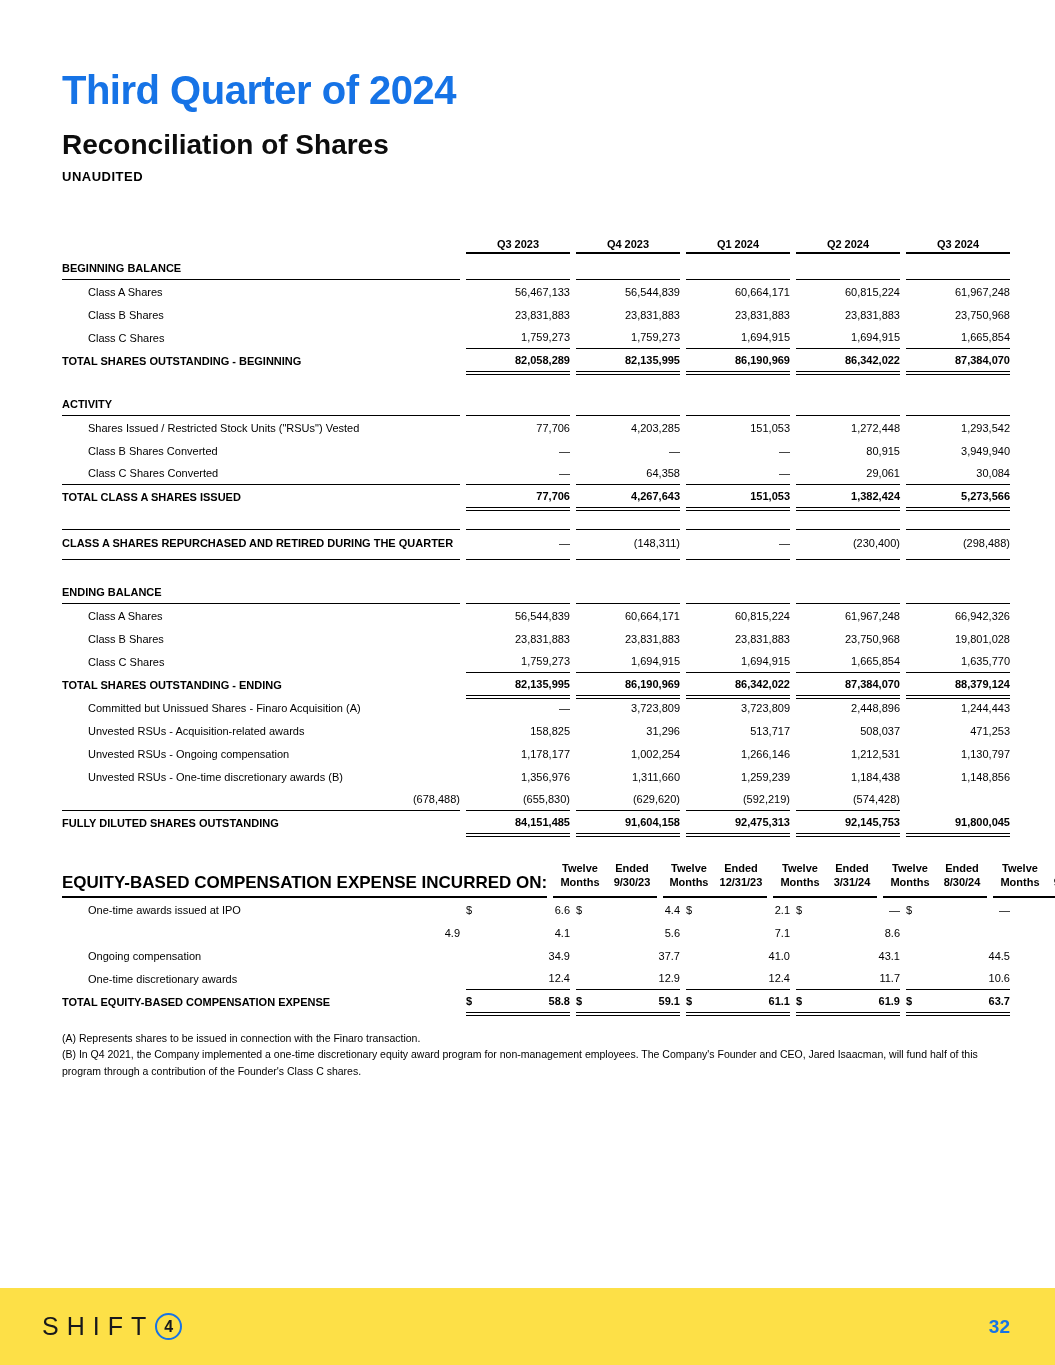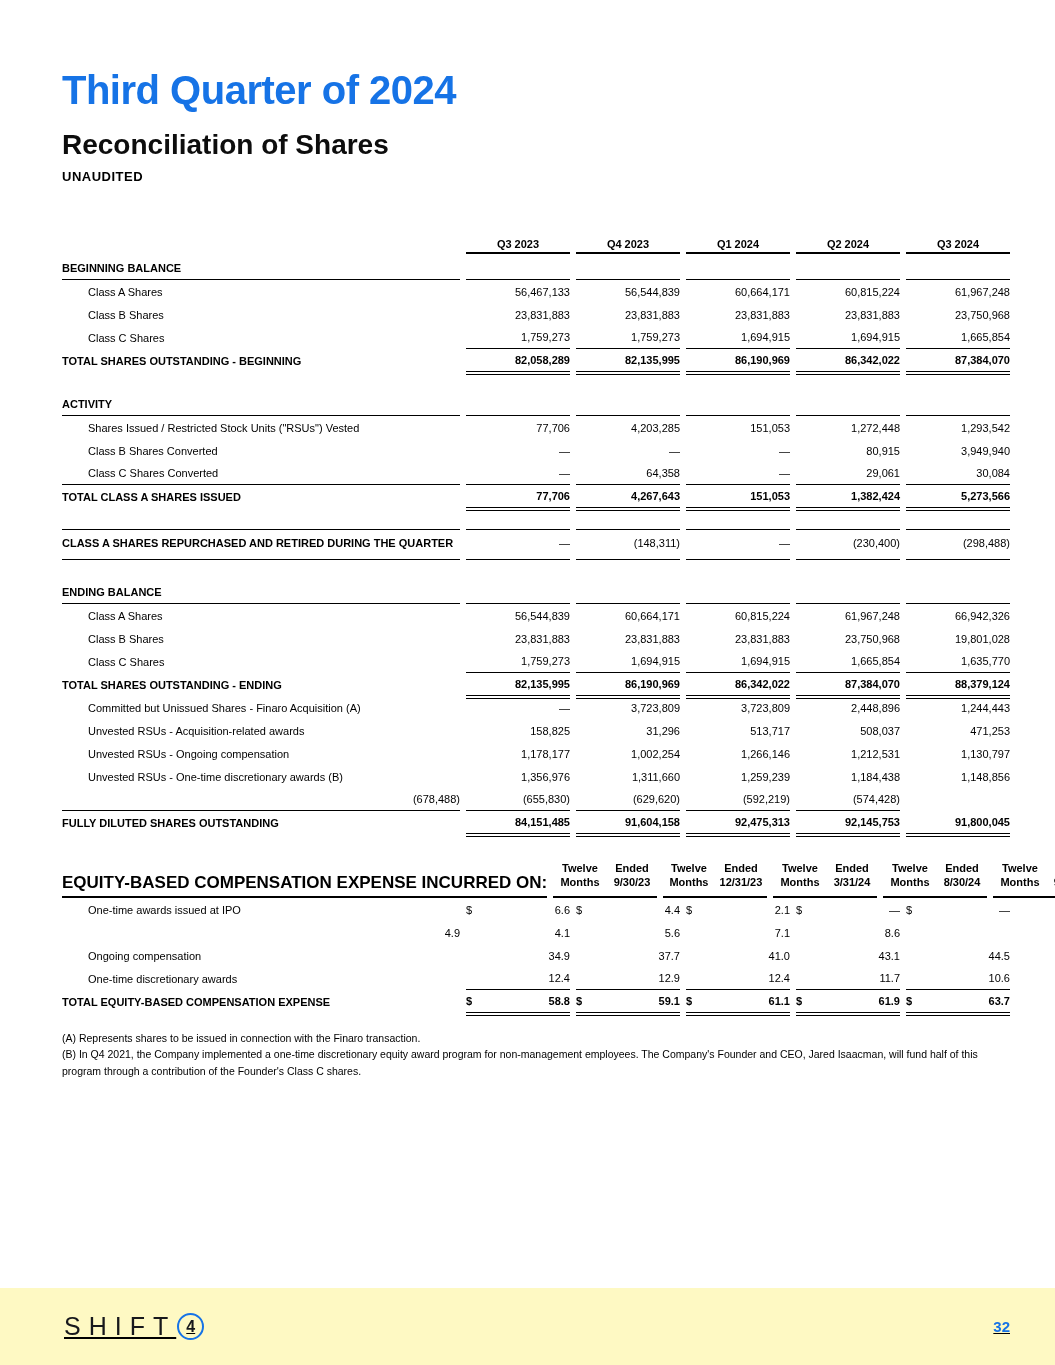--- a/index.html
+++ b/index.html
@@ -31,26 +31,26 @@
   .row.pad-rule .cell { height:31px; padding-bottom:4px; }
 
   .spacer { height:21px; }
 
   .tbl2 { margin-top:24px; }
   .h2-cell { height:40px; display:flex; align-items:center; justify-content:flex-end; font-size:11px; font-weight:bold; line-height:1.25; border-bottom:2px solid #000; padding-bottom:3px; text-align:center; }
   .h2-lbl { height:40px; display:flex; align-items:flex-end; font-size:17px; font-weight:bold; border-bottom:2px solid #000; padding-bottom:3px; white-space:nowrap; }
 
   .footnotes { margin-top:17px; font-size:10.5px; line-height:1.55; color:#000; max-width:955px; }
 
-  .footer { position:absolute; left:0; bottom:0; width:1055px; height:77px; background:#fef9c3; display:flex; align-items:center; justify-content:space-between; padding:0 45px 0 64px;text-decoration:underline; }
+  .footer { position:absolute; left:0; bottom:0; width:1055px; height:77px; background:#fde047; display:flex; align-items:center; justify-content:space-between; padding:0 45px 0 42px; }
   .logo { display:flex; align-items:center; }
   .logo-text { font-size:25px; font-weight:400; letter-spacing:8px; color:#17181c; }
   .logo-circle { width:27px; height:27px; border:2.5px solid #1673e6; border-radius:50%; display:flex; align-items:center; justify-content:center; margin-left:1px; }
   .logo-num { font-size:16px; font-weight:600; color:#17181c; }
-  .page-num { font-size:15px; font-weight:bold; color:#1673e6; }
+  .page-num { font-size:19px; font-weight:bold; color:#1673e6; }
 </style>
 </head>
 <body>
 
 <div class="content">
   <div class="page-title">Third Quarter of 2024</div>
   <div class="page-subtitle">Reconciliation of Shares</div>
   <div class="unaudited">UNAUDITED</div>
 
   <div class="tbl" id="share-table">

